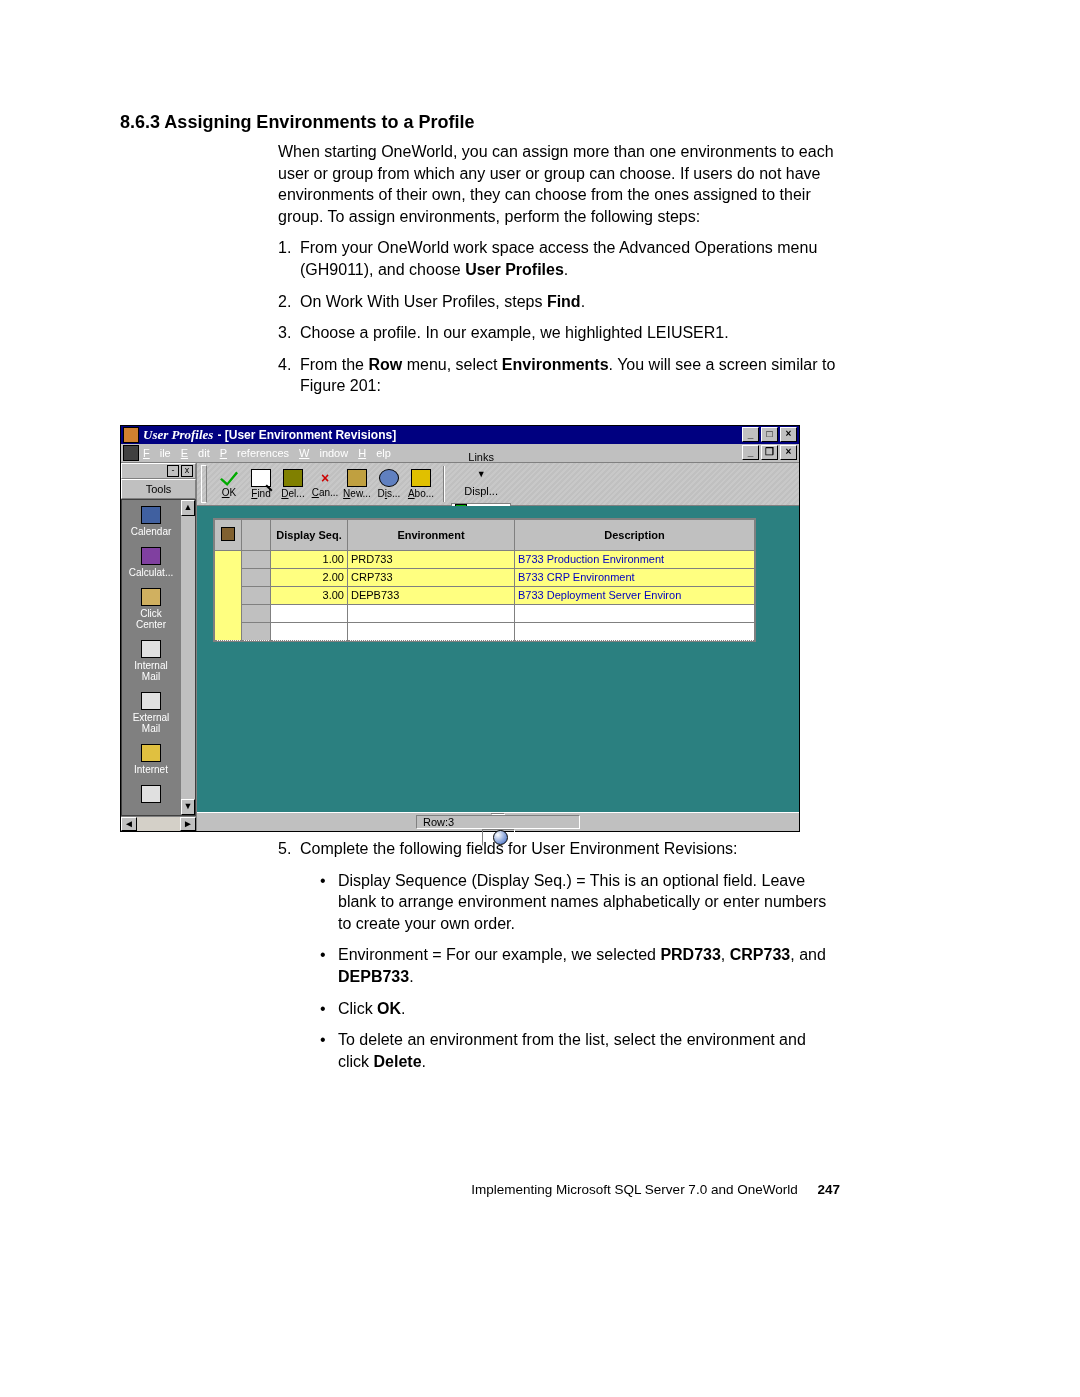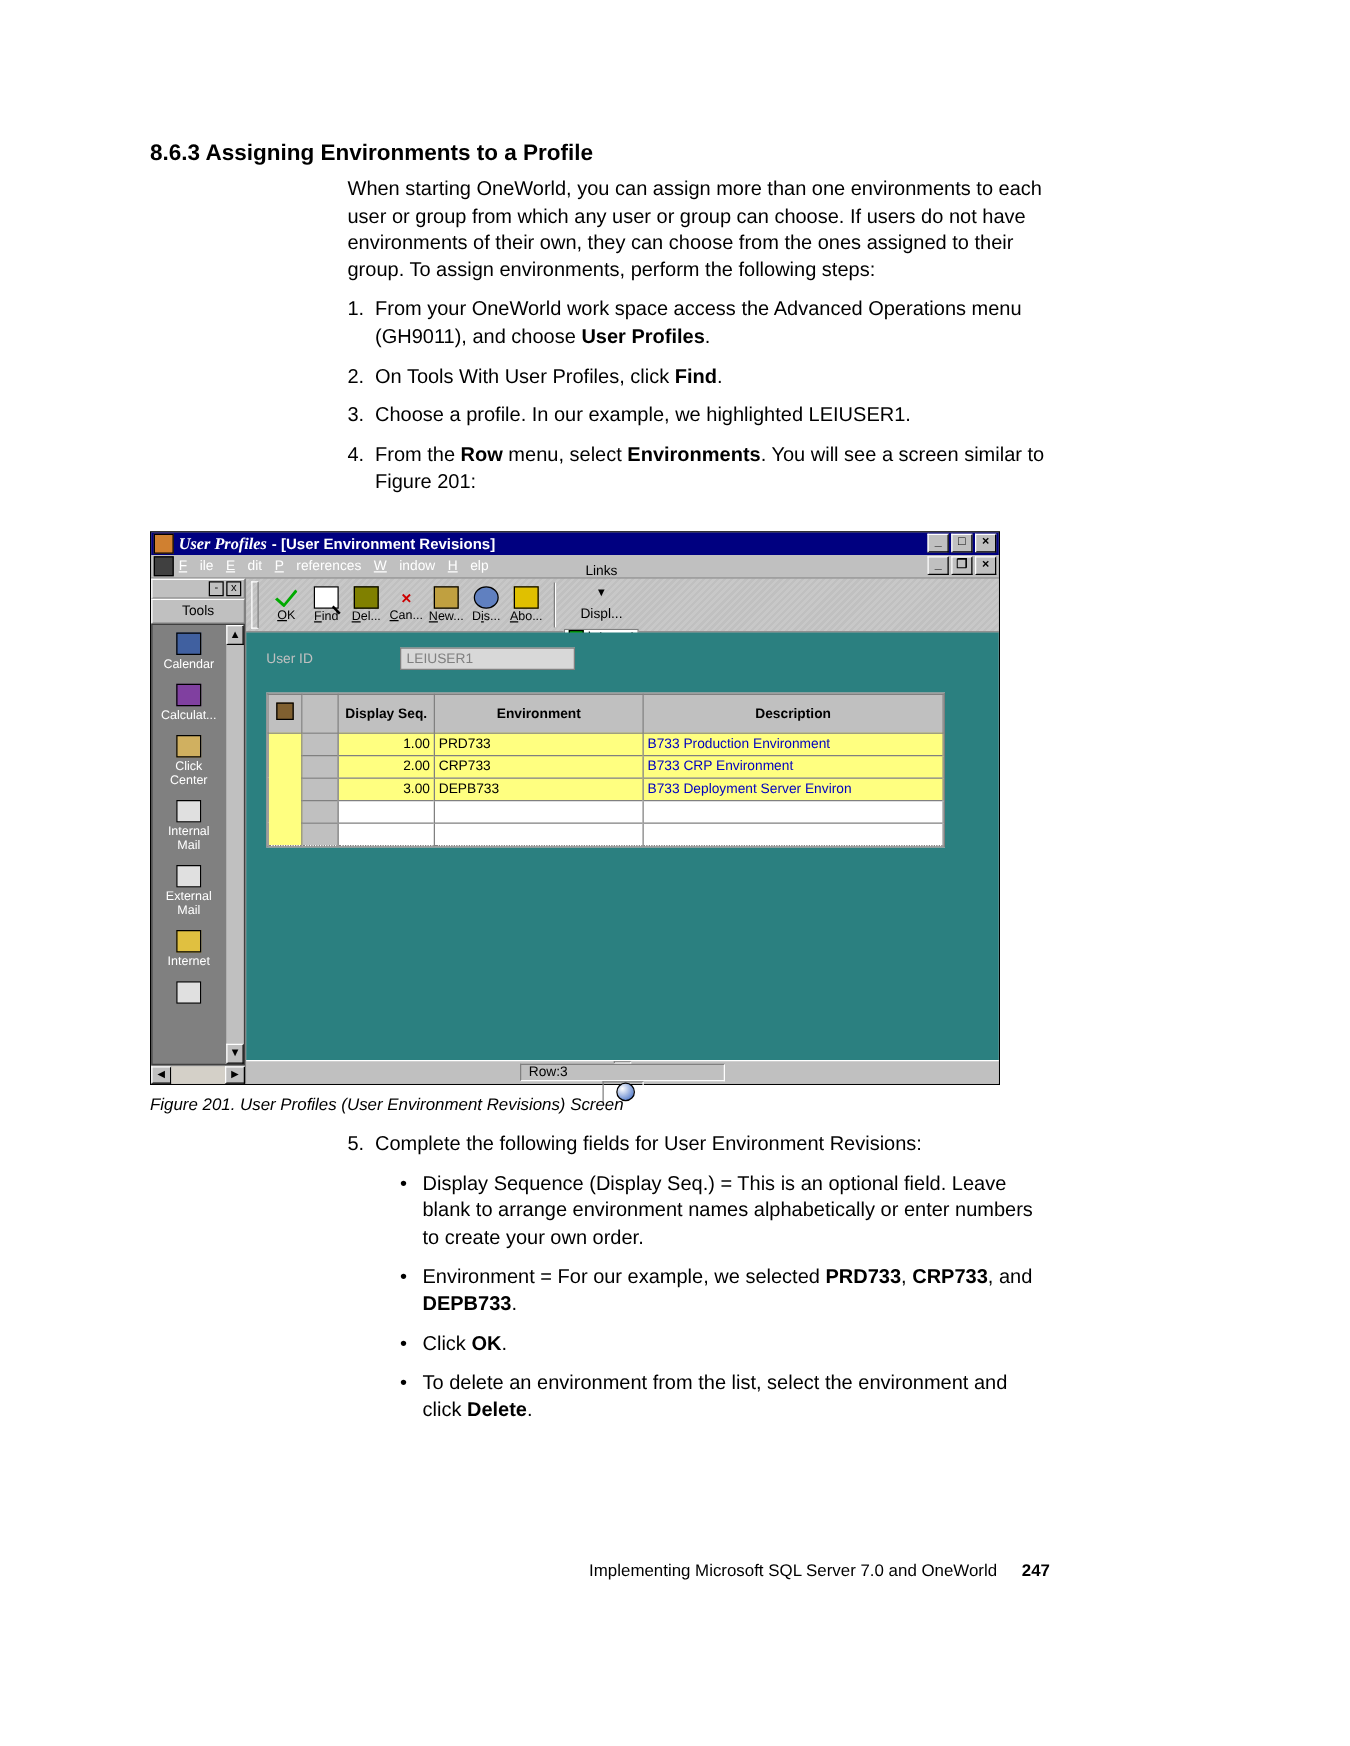--- a/index.html
+++ b/index.html
@@ -262,21 +262,21 @@
   <ol class="ol">
     <li>
         <span class="num">1.</span>
         <span class="txt">
       <span>From your OneWorld work space access the Advanced Operations menu (GH9011), and choose </span><b>User Profiles</b><span>.</span>
     </span>
       </li>
     <li>
         <span class="num">2.</span>
         <span class="txt">
-      <span>On Tools With User Profiles, click </span><b>Find</b><span>.</span>
+      <span>On Work With User Profiles, steps </span><b>Find</b><span>.</span>
     </span>
       </li>
     <li>
         <span class="num">3.</span>
         <span class="txt">Choose a profile. In our example, we highlighted LEIUSER1.</span>
       </li>
     <li>
         <span class="num">4.</span>
         <span class="txt">
       <span>From the </span><b>Row</b><span> menu, select </span><b>Environments</b><span>. You will see a screen similar to Figure 201:</span>
@@ -402,24 +402,20 @@
             <span class="arrow">▼</span>
             <span>Displ...</span>
             <span class="intbox">
               <span class="inticon"></span>
               <span>Internet</span>
             </span>
           </div>
         </div>
 
         <div class="form-area">
-          <div class="field-row">
-            <label>User ID</label>
-            <input type="text" readonly="" value="LEIUSER1" style="">
-          </div>
 
           <div class="grid">
             <table>
               <tbody>
                   <tr>
                 <th class="iconcol"><span class="gicon" style="display:inline-block;width:12px;height:12px;background:#806030;border:1px solid #000;"></span></th>
                 <th class="sel"></th>
                 <th style="width:70px">Display Seq.</th>
                 <th style="width:160px">Environment</th>
                 <th>Description</th>
@@ -465,21 +461,20 @@
           <div class="cell c1"></div>
           <div class="cell c2">Row:3</div>
           <div class="cell c3">
               <div class="globe"></div>
             </div>
         </div>
       </div>
     </div>
   </div>
 
-  <div class="caption">Figure 201.  User Profiles (User Environment Revisions) Screen</div>
 
   <ol class="ol" start="5">
     <li>
         <span class="num">5.</span>
         <span class="txt">Complete the following fields for User Environment Revisions:</span>
       </li>
   </ol>
 
   <ul class="ul">
     <li>

